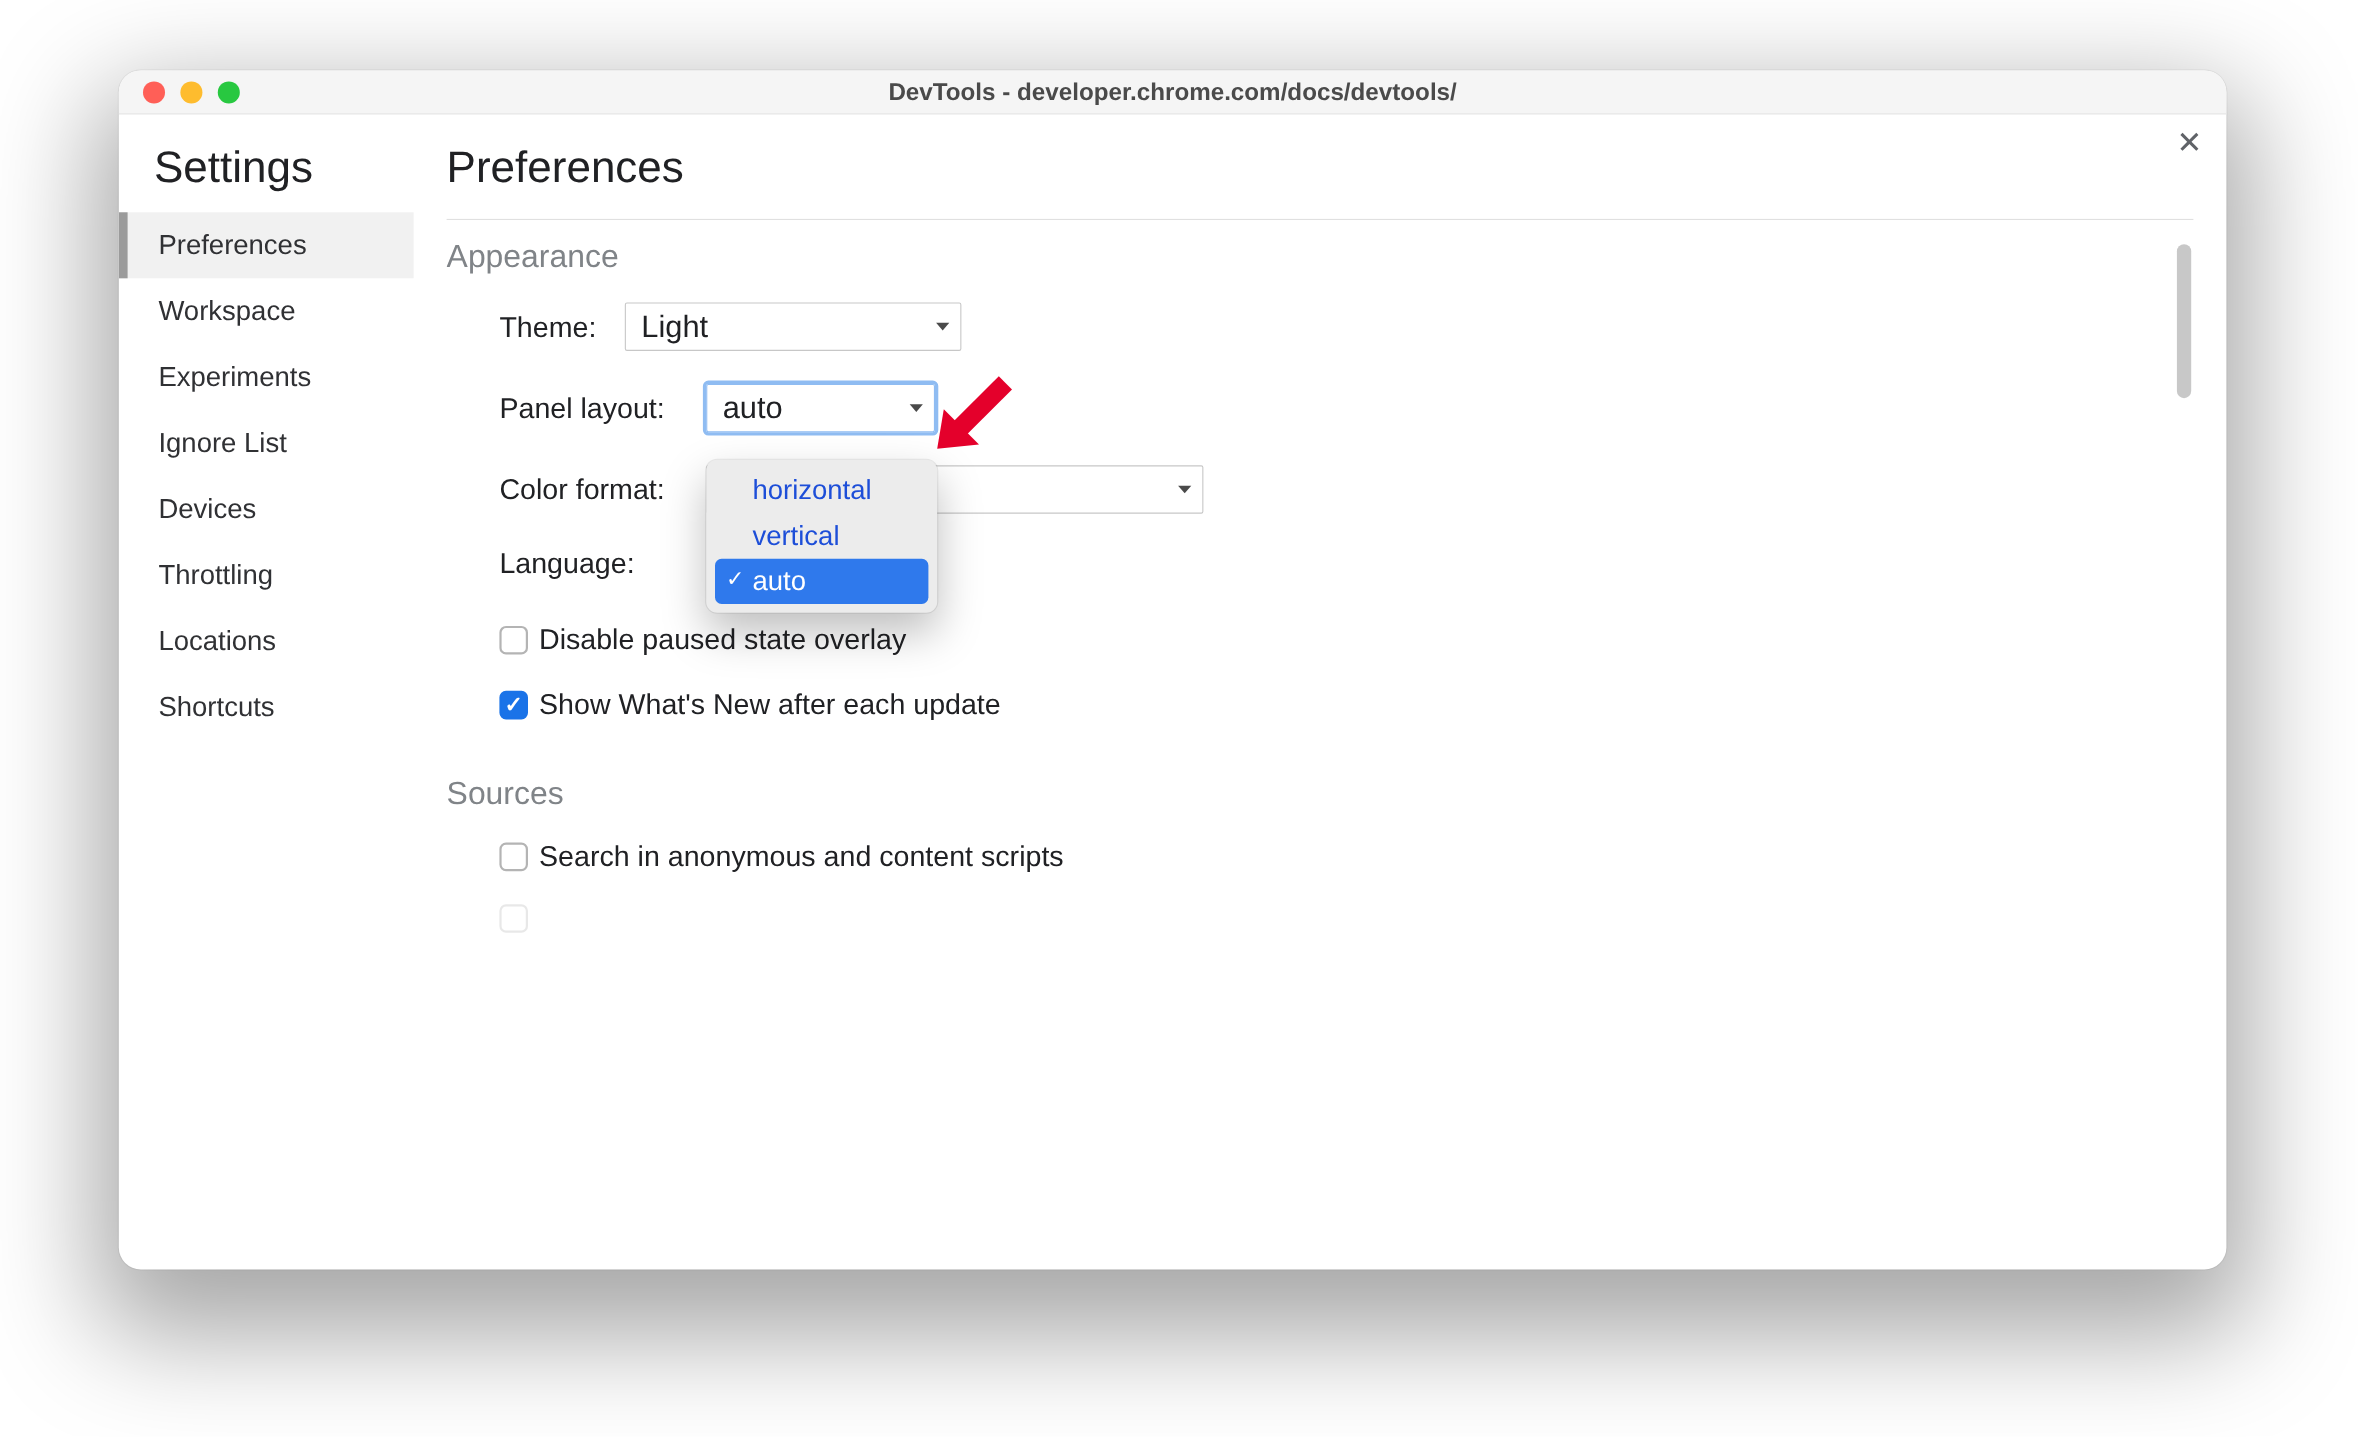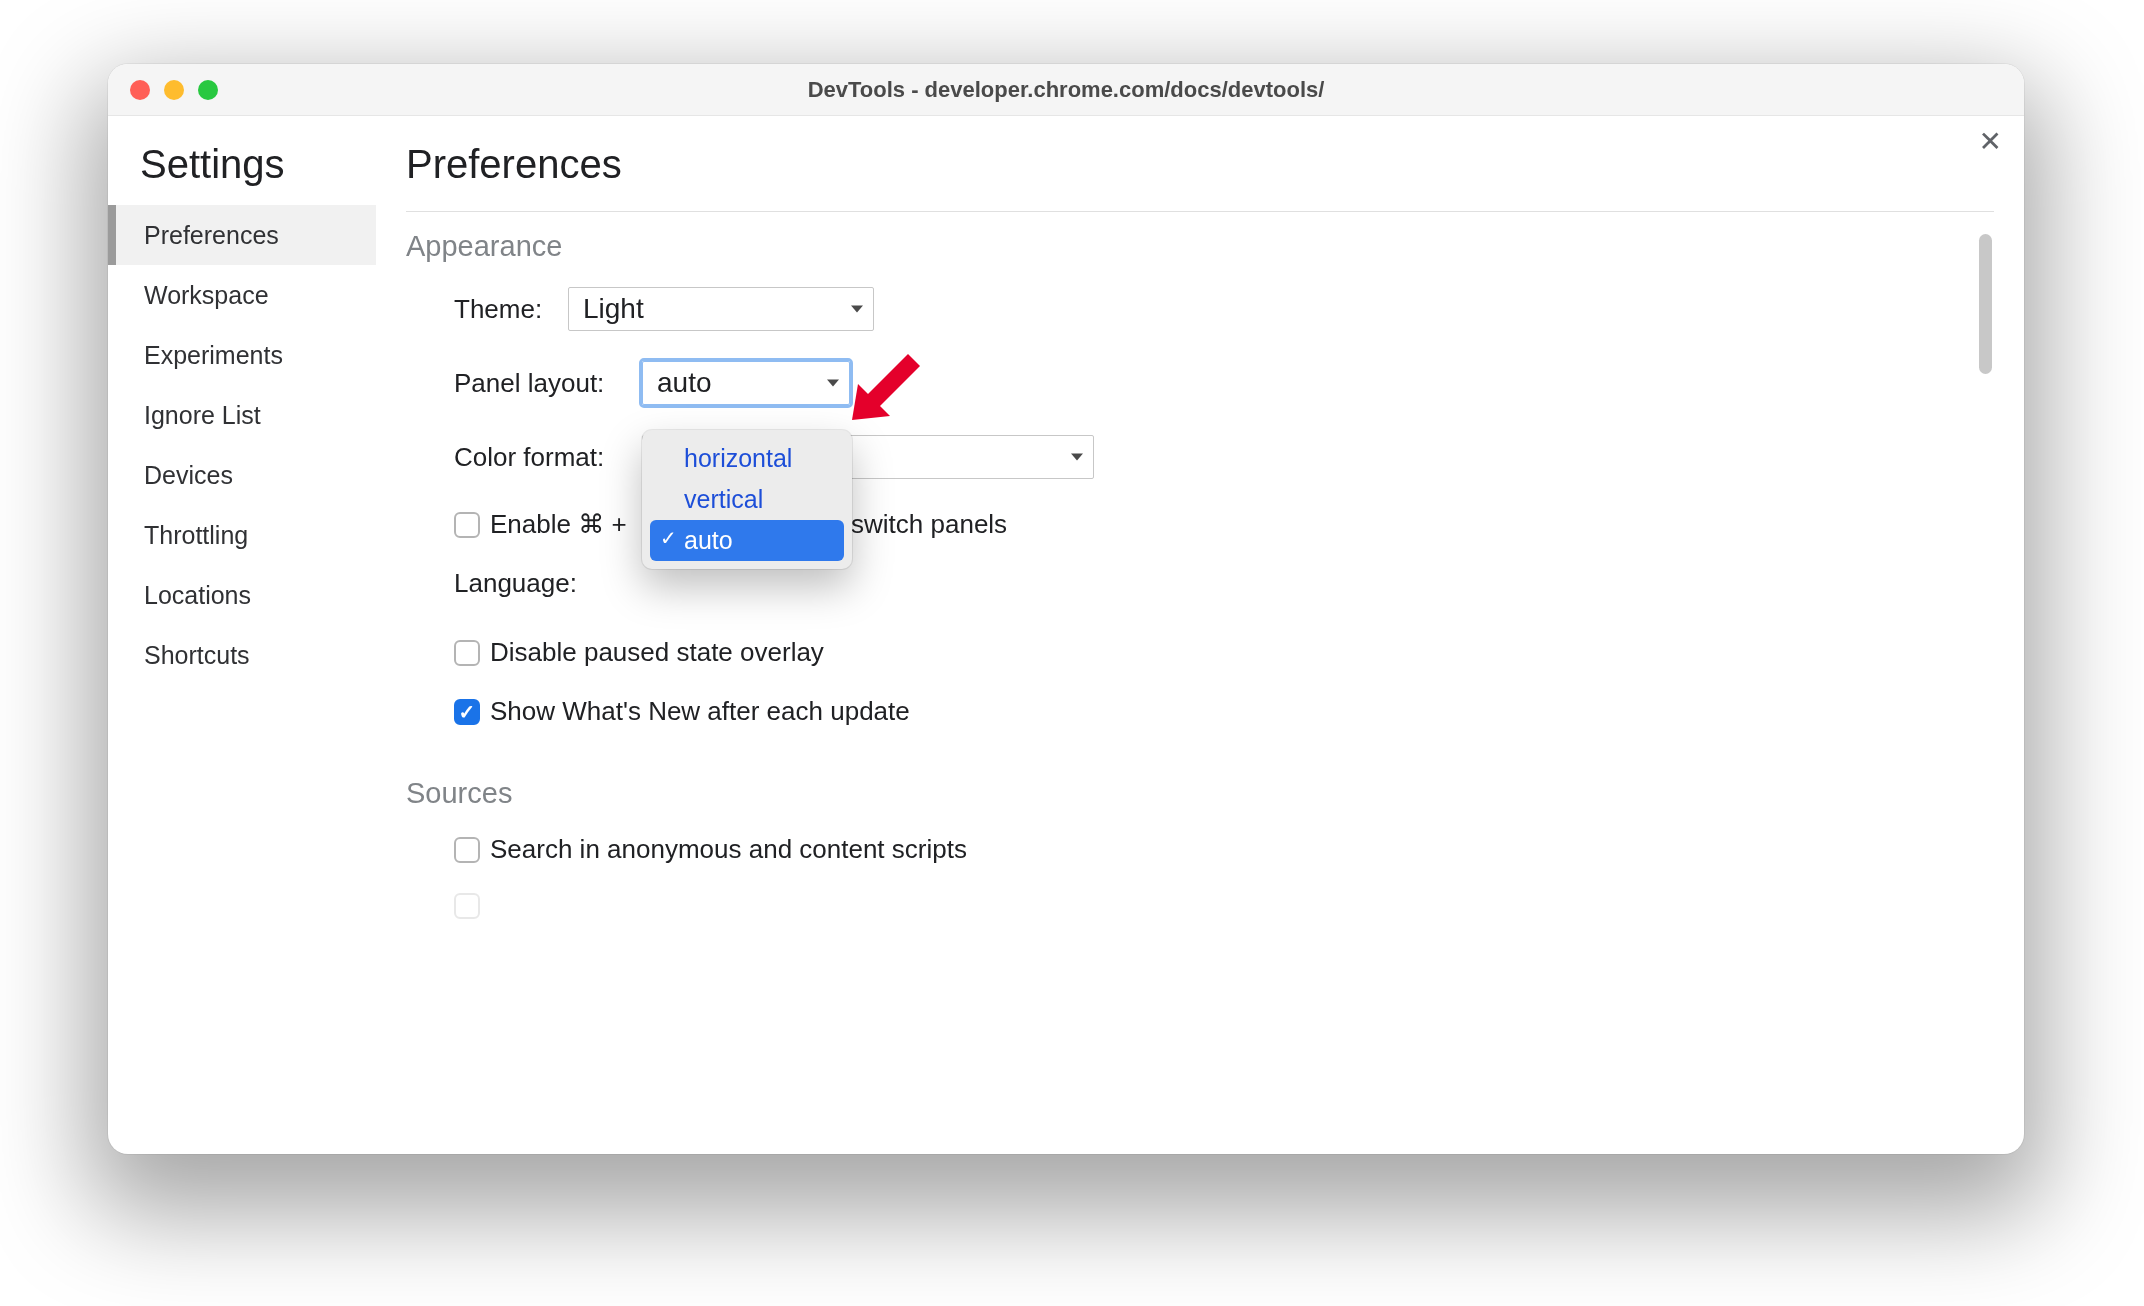--- a/index.html
+++ b/index.html
@@ -21,21 +21,21 @@
     left: 108px;
     top: 64px;
     width: 1916px;
     height: 1090px;
     border-radius: 20px;
     box-shadow: 0 40px 100px 20px rgba(0,0,0,0.35), 0 0 0 1px rgba(0,0,0,0.05);
     background: #ffffff;
     overflow: hidden;
   }
   .titlebar {
-    height: 52px;
+    height: 40px;
     background: #f5f5f5;
     border-bottom: 1px solid #e6e6e6;
     display: flex;
     align-items: center;
     position: relative;
   }
   .traffic-lights {
     display: flex;
     gap: 14px;
     margin-left: 22px;
@@ -291,28 +291,20 @@
           </div>
 
           <div class="field-row">
             <span class="field-label" style="width:188px">Color format:</span>
             <div class="select" style="width:452px">
               <span></span>
               <span class="caret"></span>
             </div>
           </div>
 
-          <div class="checkbox-row">
-            <span class="cbox"></span>
-            <span>
-              <span>Enable ⌘ + </span>
-              <span style="display:inline-block;width:210px"></span>
-              <span> switch panels</span>
-            </span>
-          </div>
 
           <div class="field-row" style="margin-top:10px">
             <span class="field-label" style="width:148px">Language:</span>
           </div>
 
           <div class="checkbox-row" style="margin-top:38px">
             <span class="cbox"></span>
             <span>Disable paused state overlay</span>
           </div>
 

